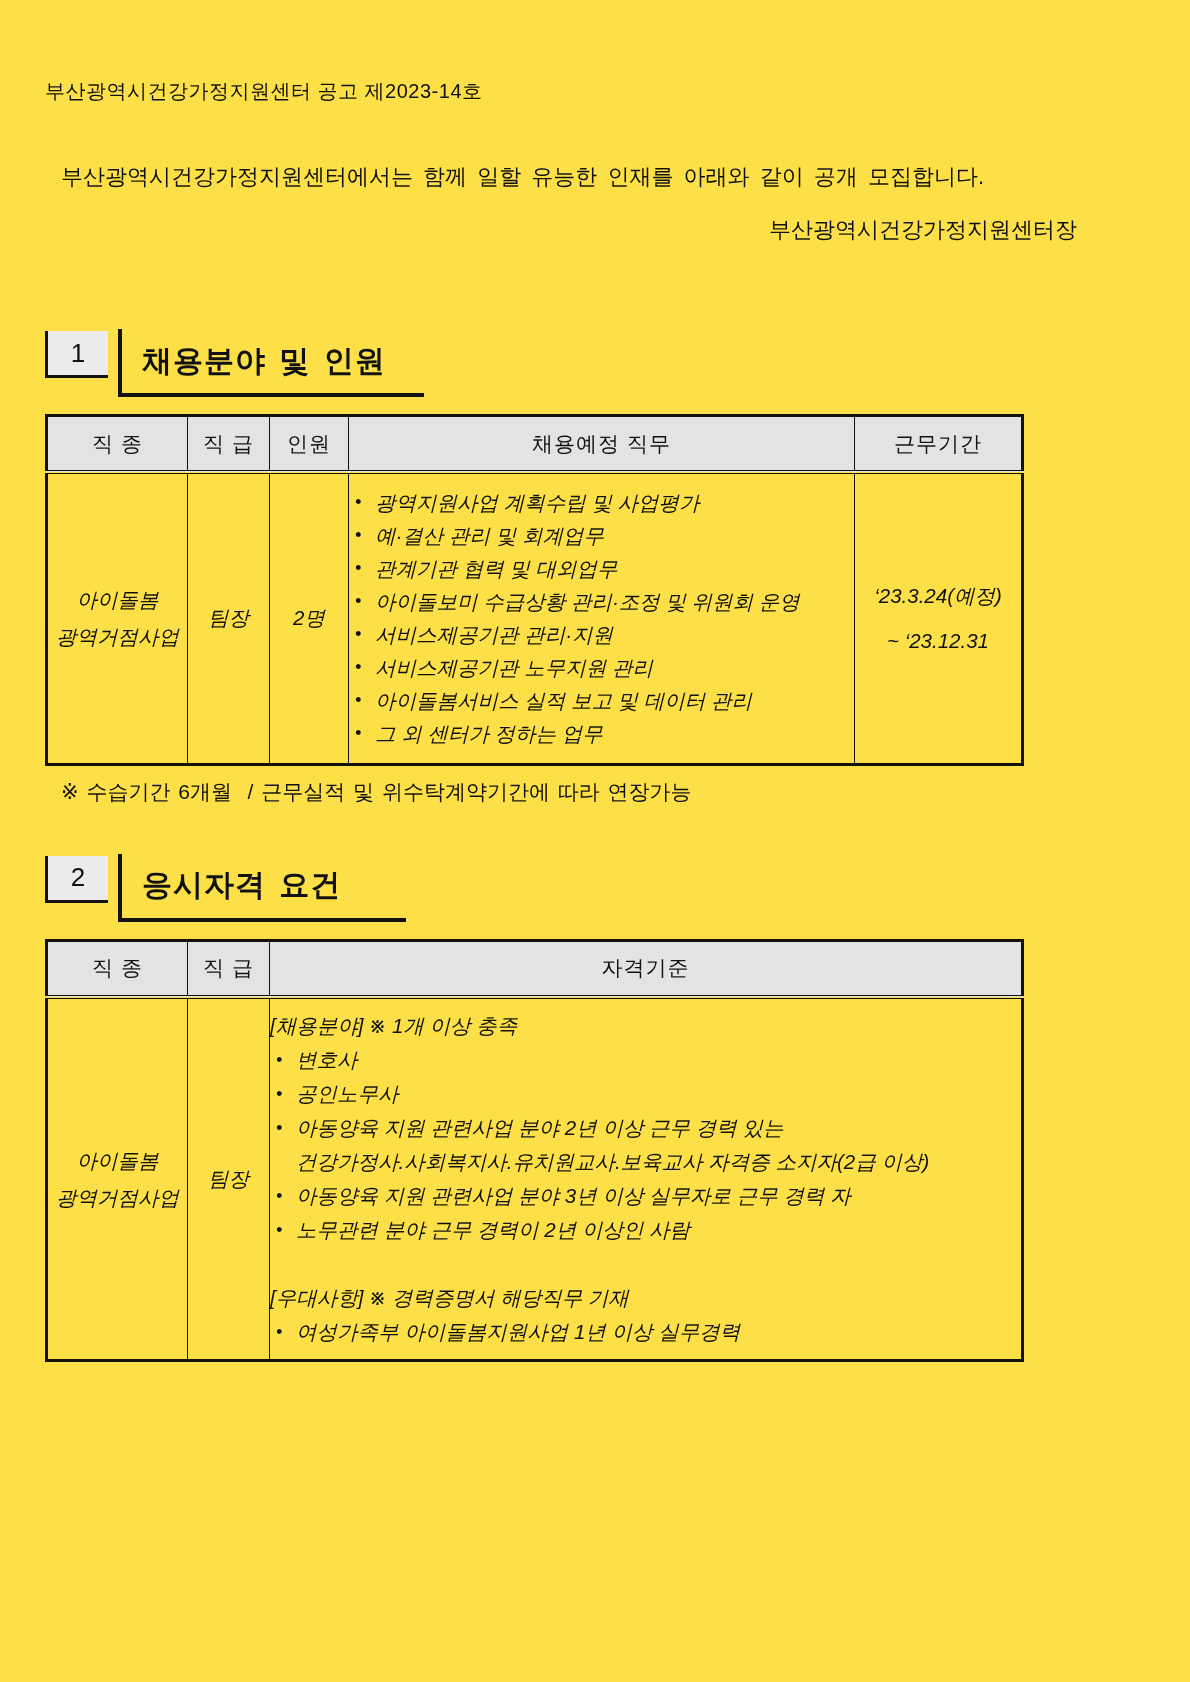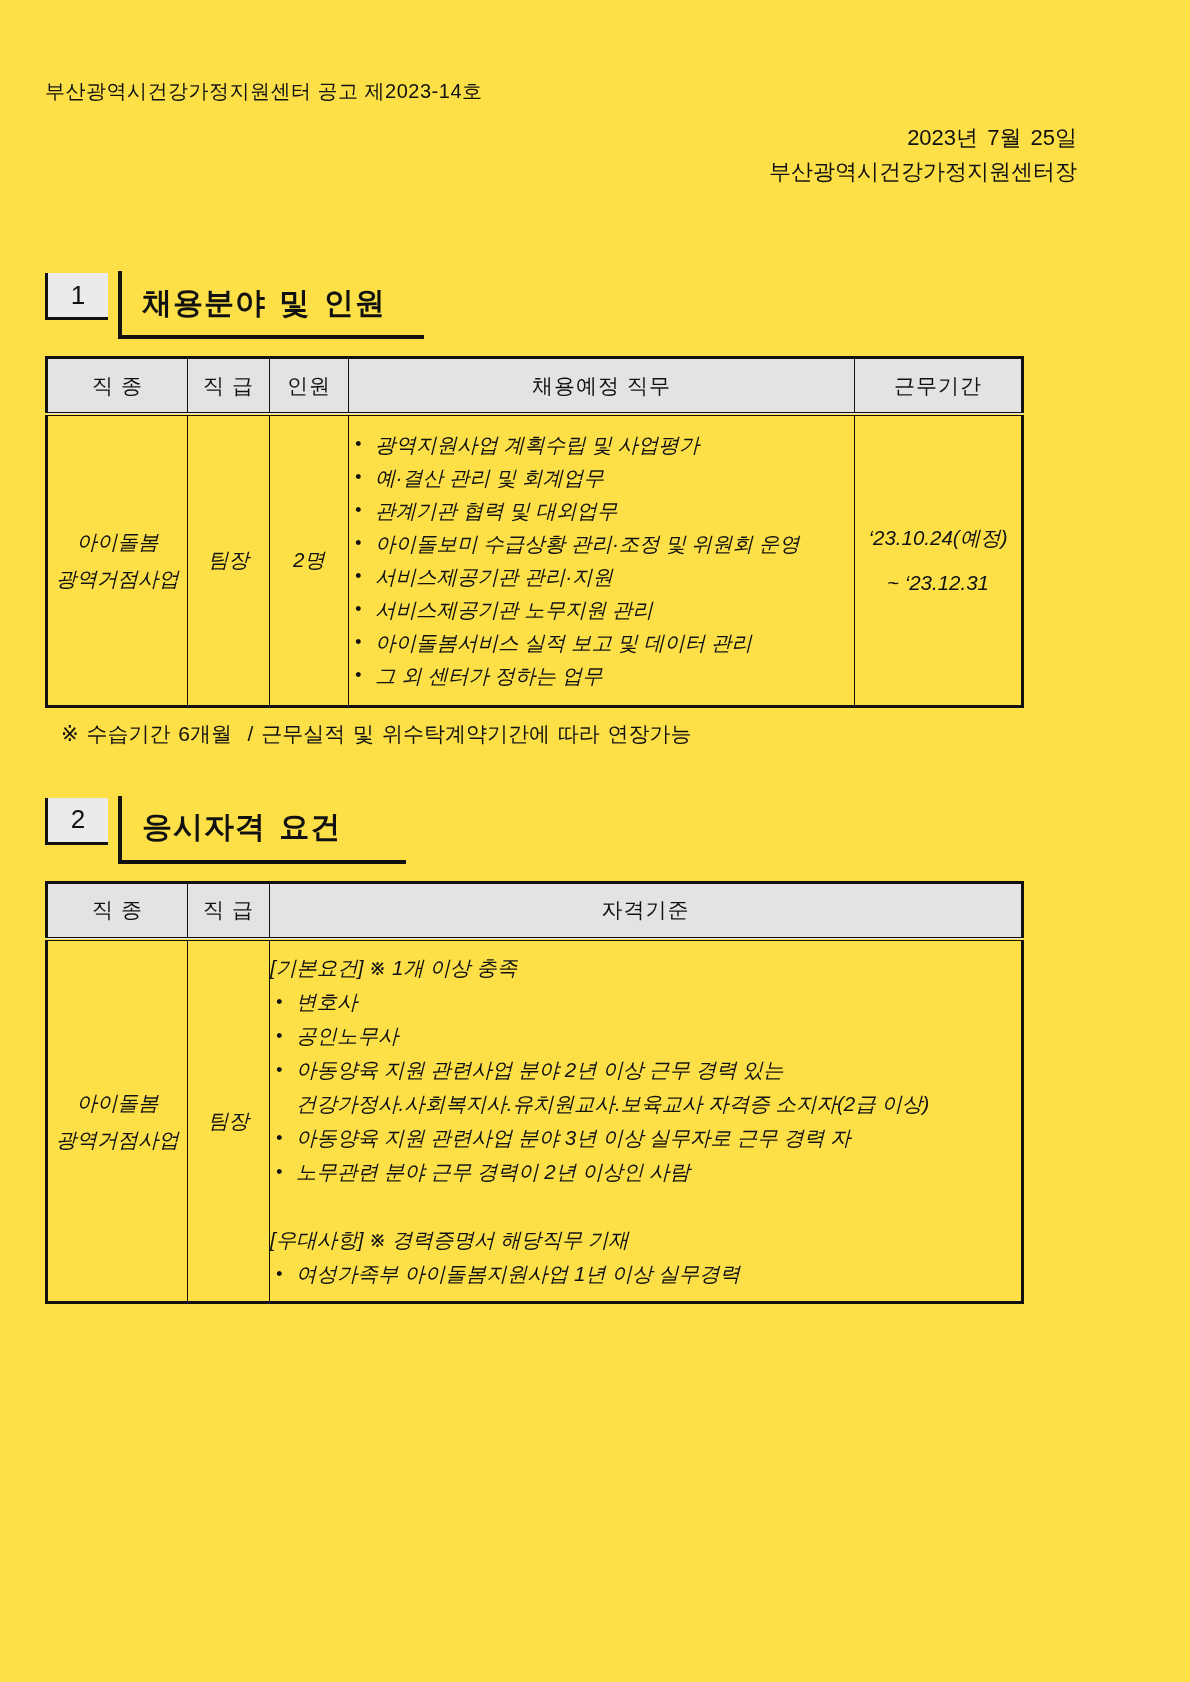--- a/index.html
+++ b/index.html
@@ -145,23 +145,23 @@
   }
 </style>
 </head>
 <body>
 
 <div class="page">
 
   <div class="notice">부산광역시건강가정지원센터 공고 제2023-14호</div>
 
 
+  <div class="intro">부산광역시건강가정지원센터에서는 함께 일할 유능한 인재를 아래와 같이 공개 모집합니다.</div>
 
   <div class="sign-block">
-    <div>2023년 7월 25일</div>
     <div>부산광역시건강가정지원센터장</div>
   </div>
 
   <div class="section-head">
     <div class="sec-num-box">
       <span>1</span>
     </div>
     <div class="sec-title-wrap w1">
       <span class="sec-title">채용분야 및 인원</span>
     </div>
@@ -196,21 +196,21 @@
           <div class="line bullet">광역지원사업 계획수립 및 사업평가</div>
           <div class="line bullet">예·결산 관리 및 회계업무</div>
           <div class="line bullet">관계기관 협력 및 대외업무</div>
           <div class="line bullet">아이돌보미 수급상황 관리·조정 및 위원회 운영</div>
           <div class="line bullet">서비스제공기관 관리·지원</div>
           <div class="line bullet">서비스제공기관 노무지원 관리</div>
           <div class="line bullet">아이돌봄서비스 실적 보고 및 데이터 관리</div>
           <div class="line bullet">그 외 센터가 정하는 업무</div>
         </td>
         <td class="period">
-          <div class="cl">‘23.10.24(예정)</div>
+          <div class="cl">‘23.3.24(예정)</div>
           <div class="cl">~ ‘23.12.31</div>
         </td>
       </tr>
     </tbody>
   </table>
 
   <div class="note">※ 수습기간 6개월  / 근무실적 및 위수탁계약기간에 따라 연장가능</div>
 
   <div class="section-head" style="margin-top:48px;">
     <div class="sec-num-box">
@@ -235,21 +235,21 @@
       </tr>
     </thead>
     <tbody>
       <tr style="height:364px;">
         <td class="center">
           <div class="cl">아이돌봄</div>
           <div class="cl">광역거점사업</div>
         </td>
         <td class="center">팀장</td>
         <td class="listcell">
-          <div class="line plain">[기본요건] ※ 1개 이상 충족</div>
+          <div class="line plain">[채용분야] ※ 1개 이상 충족</div>
           <div class="line bullet">변호사</div>
           <div class="line bullet">공인노무사</div>
           <div class="line bullet">아동양육 지원 관련사업 분야 2년 이상 근무 경력 있는</div>
           <div class="line cont">건강가정사.사회복지사.유치원교사.보육교사 자격증 소지자(2급 이상)</div>
           <div class="line bullet">아동양육 지원 관련사업 분야 3년 이상 실무자로 근무 경력 자</div>
           <div class="line bullet">노무관련 분야 근무 경력이 2년 이상인 사람</div>
           <div class="line plain gap-before">[우대사항] ※ 경력증명서 해당직무 기재</div>
           <div class="line bullet">여성가족부 아이돌봄지원사업 1년 이상 실무경력</div>
         </td>
       </tr>

